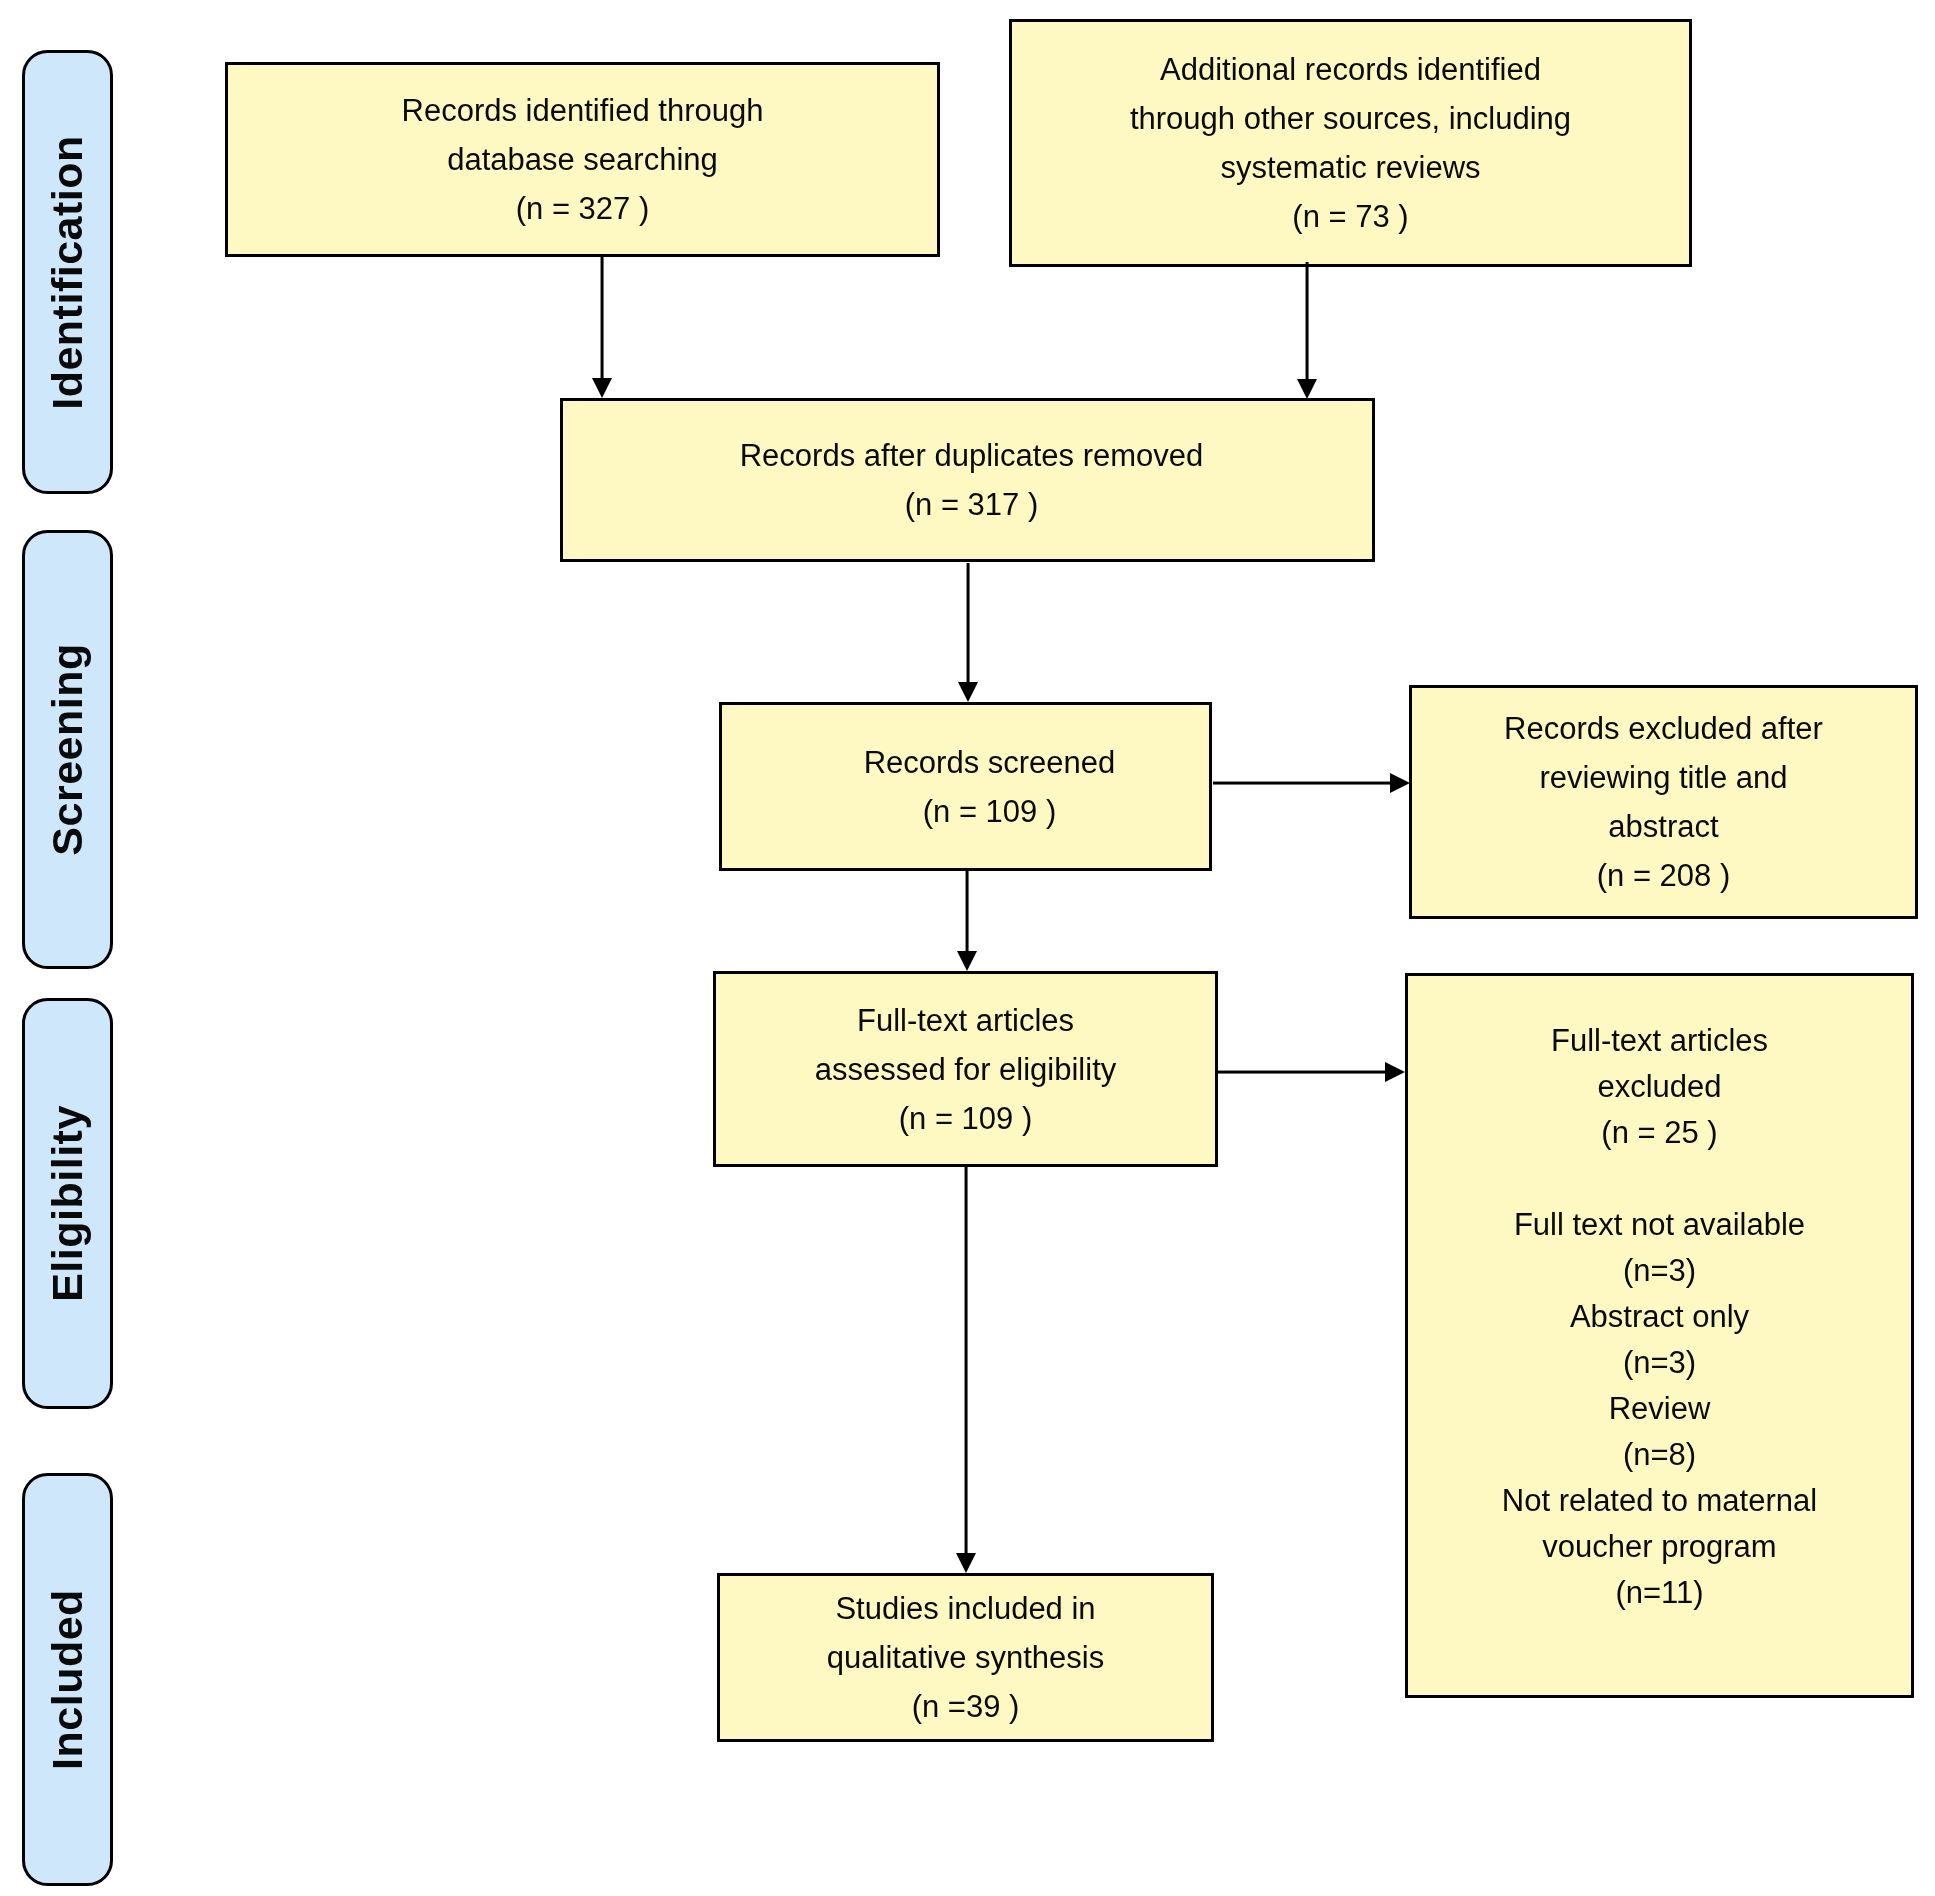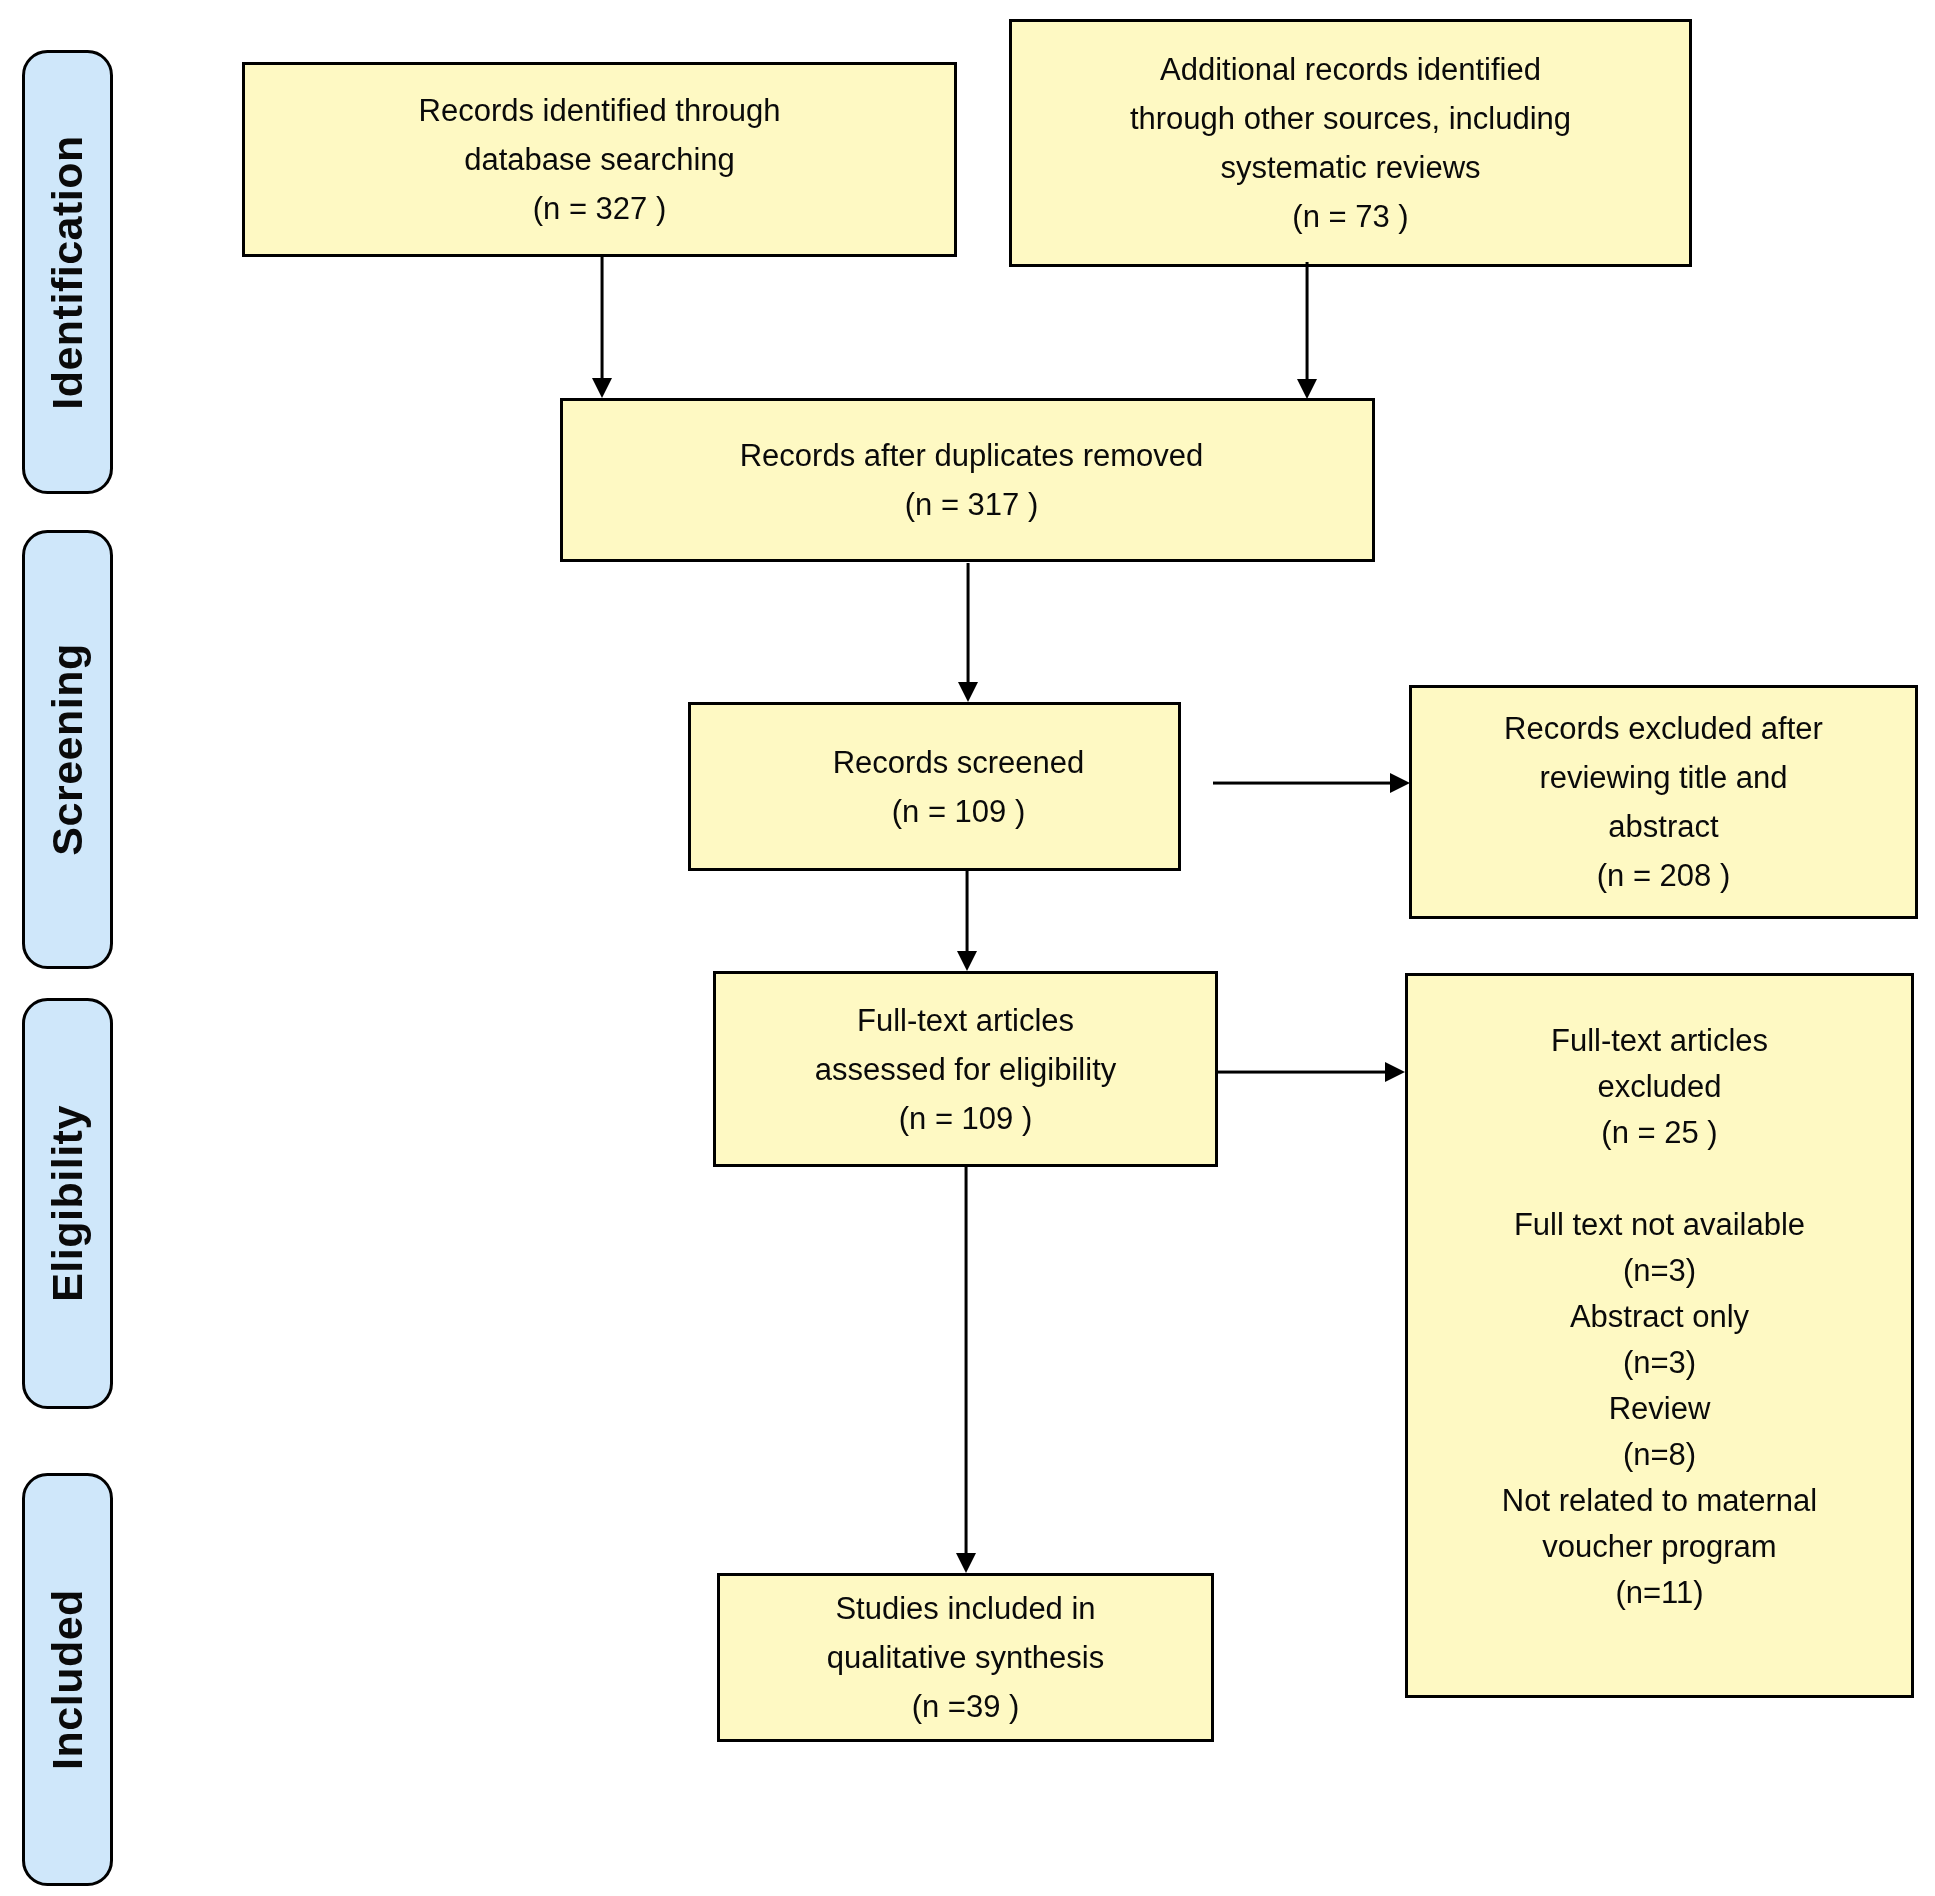--- a/index.html
+++ b/index.html
@@ -93,39 +93,39 @@
   <div class="stage" style="top:530px; height:439px;">
     <span class="stage-text">Screening</span>
   </div>
   <div class="stage" style="top:998px; height:411px;">
     <span class="stage-text">Eligibility</span>
   </div>
   <div class="stage" style="top:1473px; height:413px;">
     <span class="stage-text">Included</span>
   </div>
 
-  <div class="fbox" style="left:242px;  top:62px;  width:715px; height:195px;">
+  <div class="fbox" style="left:225px;  top:62px;  width:715px; height:195px;">
     <div class="box-text">Records identified through
 database searching
 (n =  327 )</div>
   </div>
 
   <div class="fbox" style="left:1009px; top:18.6px;   width:683px; height:248px;">
     <div class="box-text">Additional records identified
 through other sources, including
 systematic reviews
 (n = 73 )</div>
   </div>
 
   <div class="fbox" style="left:560px; top:398px;  width:815px; height:164px;padding-left:8px;">
     <div class="box-text">Records after duplicates removed
 (n = 317 )</div>
   </div>
 
-  <div class="fbox" style="left:688px; top:702px; width:493px; height:169px;padding-left:48px;">
+  <div class="fbox" style="left:719px; top:702px; width:493px; height:169px;padding-left:48px;">
     <div class="box-text">Records screened
 (n = 109 )</div>
   </div>
 
   <div class="fbox" style="left:1409px; top:685px; width:509px; height:234px;">
     <div class="box-text">Records excluded after
 reviewing title and
 abstract
 (n = 208  )</div>
   </div>

